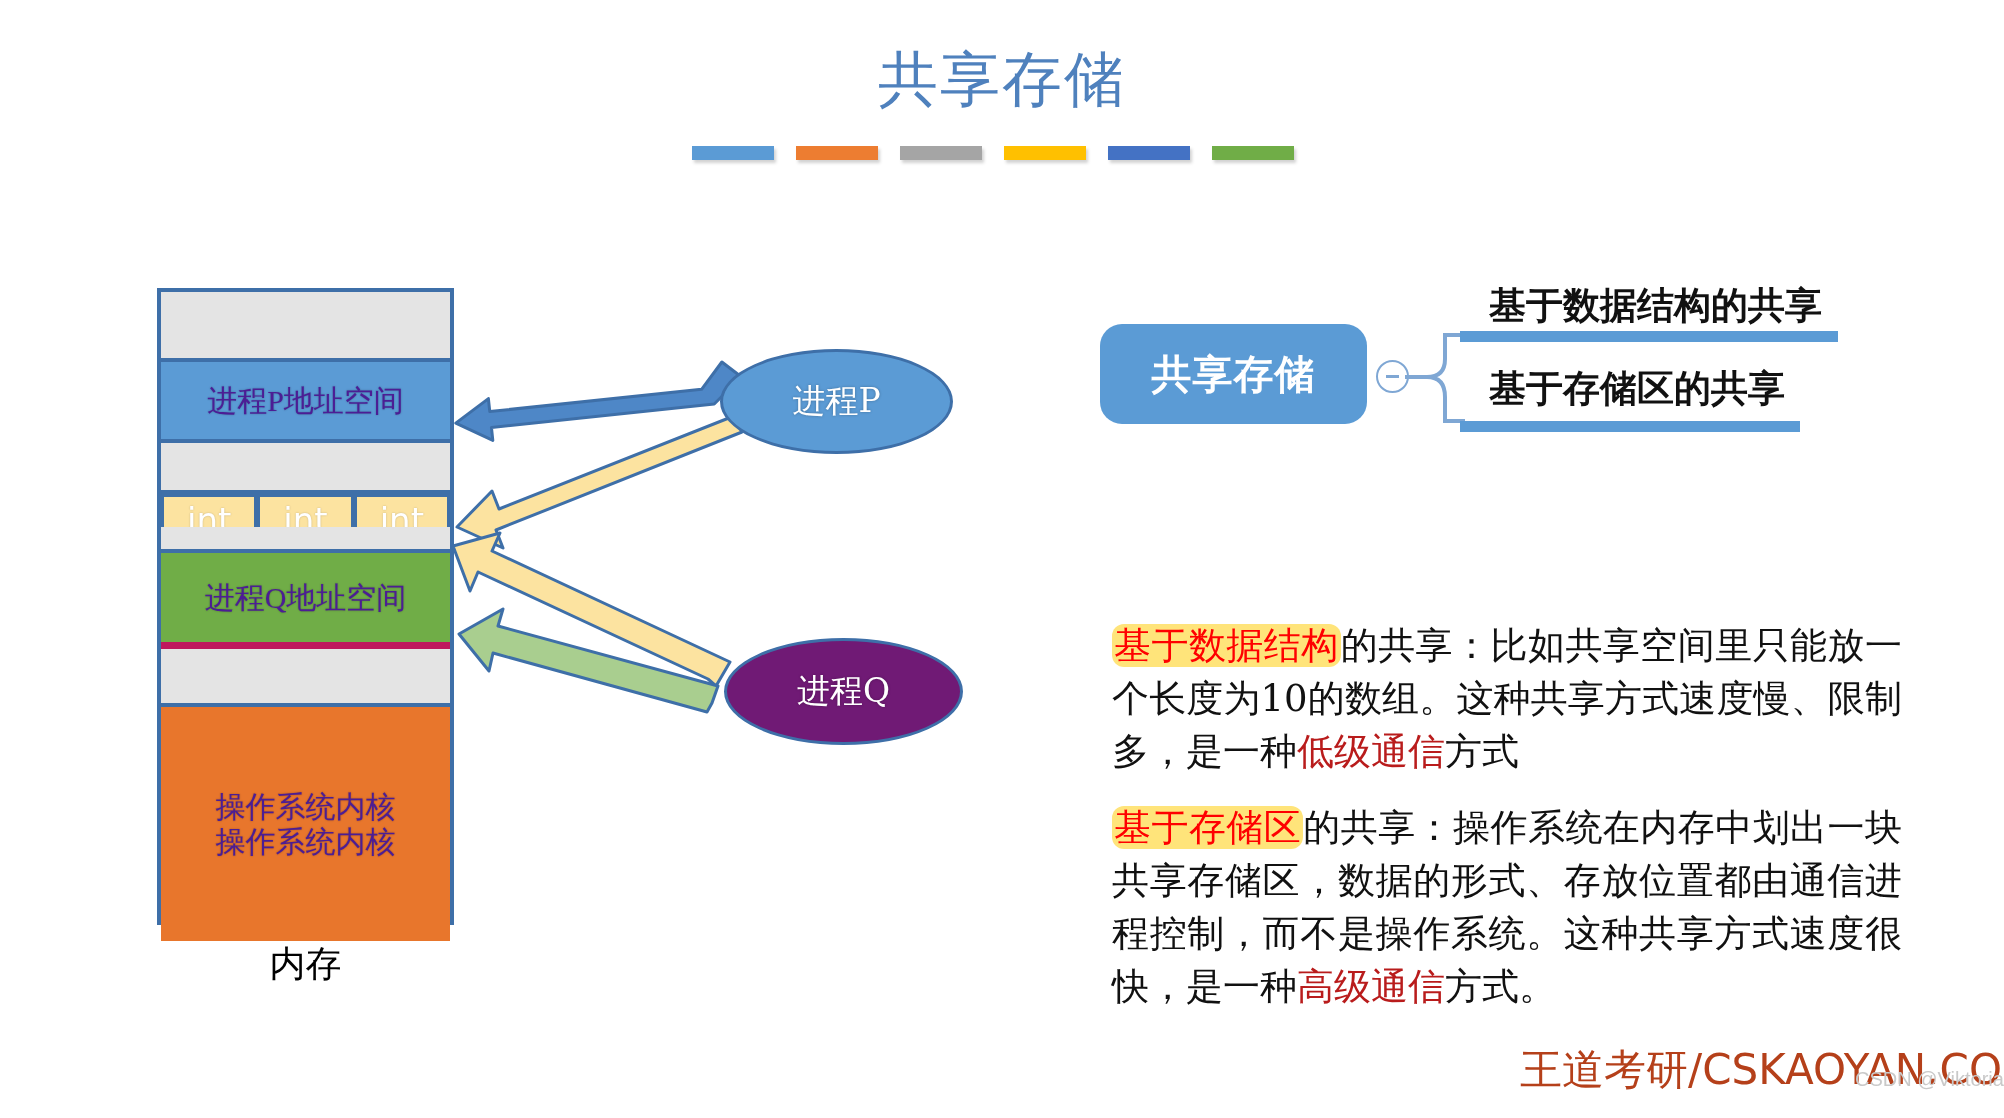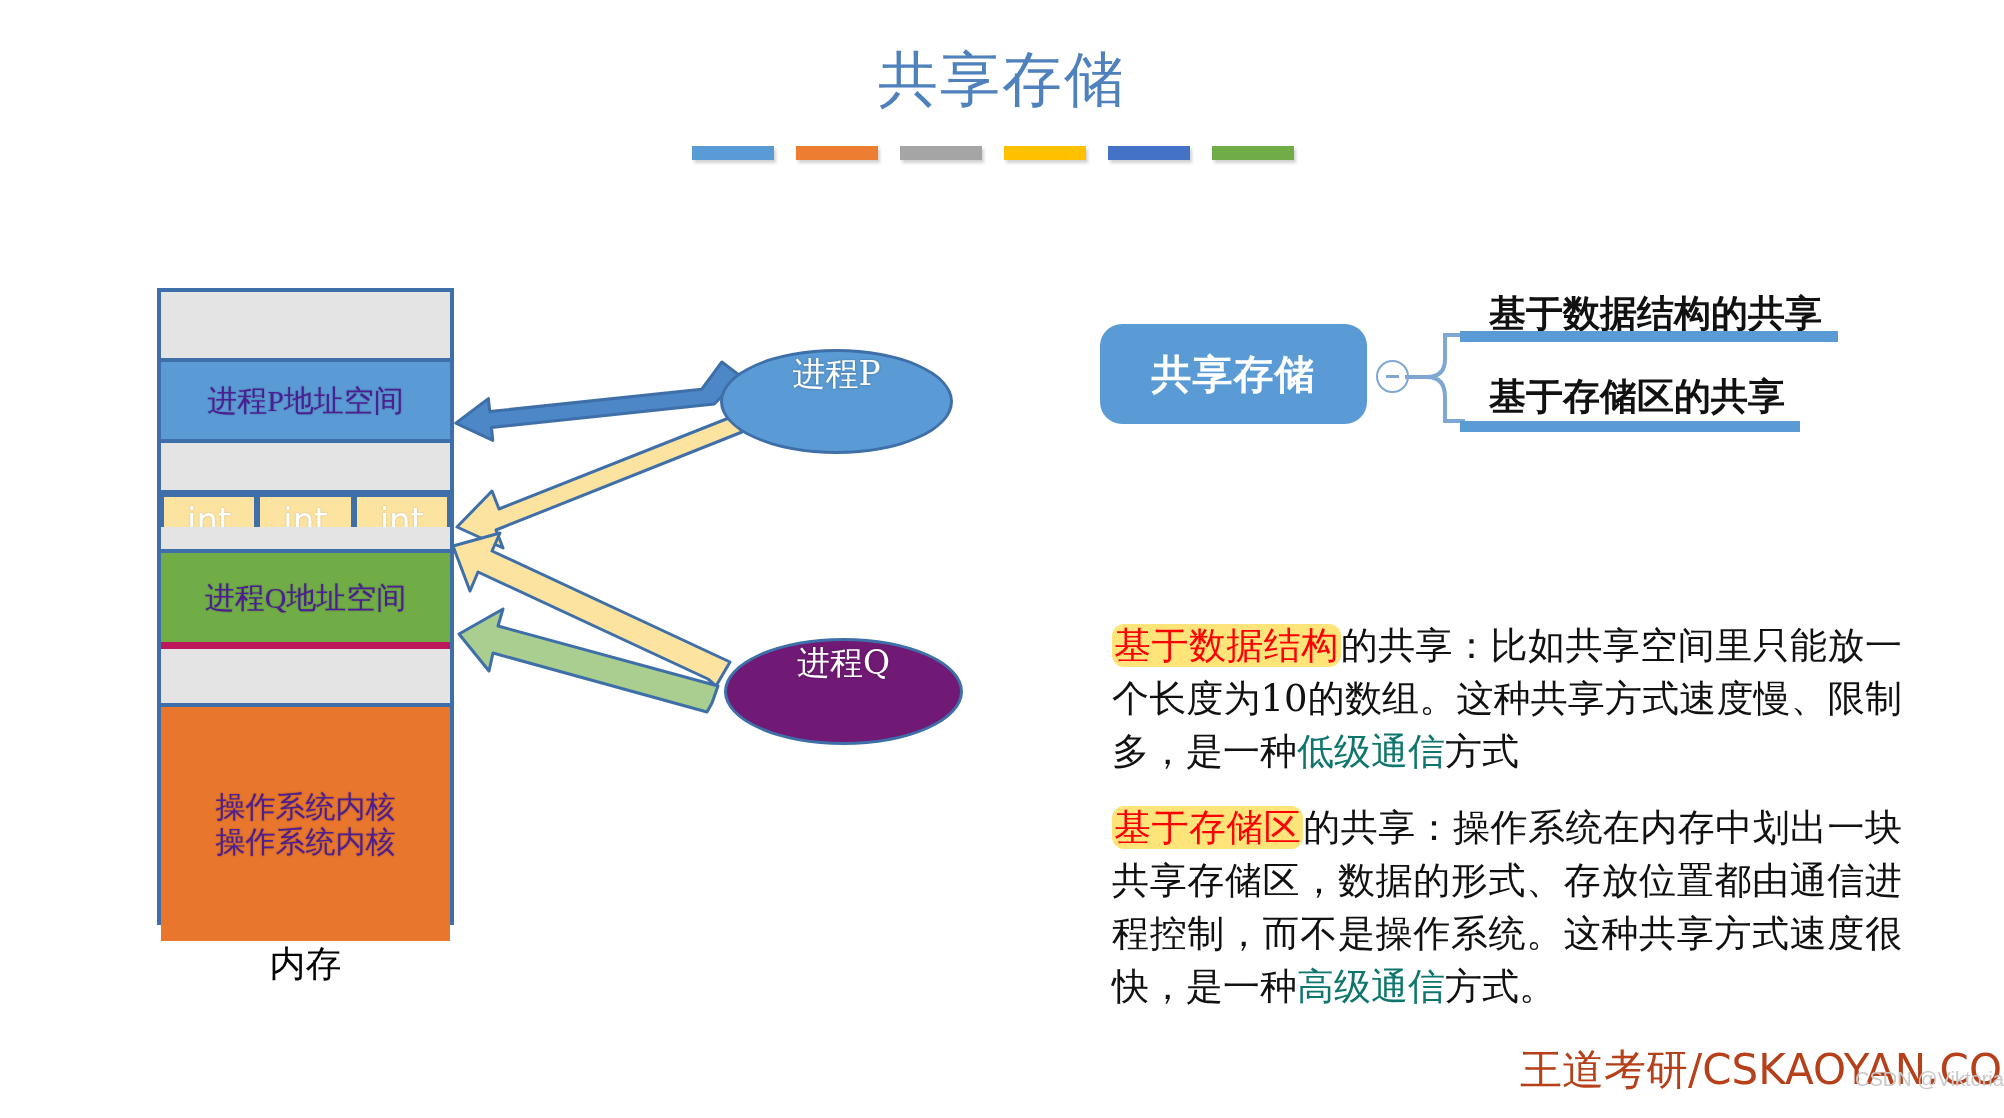--- a/index.html
+++ b/index.html
@@ -117,20 +117,21 @@
     font-size: 36px;
     color: #000000;
   }
 
   
   .proc-ellipse {
     position: absolute;
     border-radius: 50%;
     border: 3px solid #3E6FA8;
     display: flex;
+    align-items: center;
     justify-content: center;
     color: #ffffff;
     font-family: "DejaVu Serif", "Liberation Serif", serif;
     font-size: 33px;
     text-shadow: 0 0 3px rgba(0,0,0,0.28);
     box-sizing: border-box;
   }
   #proc-p { left: 720px; top: 349px; width: 233px; height: 105px; background: #5B9BD5; }
   #proc-q { left: 724px; top: 638px; width: 239px; height: 107px; background: #701a75; }
 
@@ -186,21 +187,20 @@
     width: 60px;
     height: 125px;
   }
   .mm-label {
     position: absolute;
     font-family: "DejaVu Sans", "Liberation Sans", sans-serif;
     font-weight: bold;
     font-size: 37px;
     color: #111111;
     white-space: nowrap;
-    margin-top: 8px;
   }
   #mm-label-0 { left: 1489px; top: 281px; }
   #mm-label-1 { left: 1489px; top: 364px; }
   .mm-underline {
     position: absolute;
     height: 11px;
     background: #5B9BD5;
   }
   #mm-underline-0 { left: 1460px; top: 331px; width: 378px; }
   #mm-underline-1 { left: 1460px; top: 421px; width: 340px; }
@@ -217,21 +217,21 @@
     text-align: justify;
   }
   #para-0 { top: 620px; }
   #para-1 { top: 802px; }
   .hl {
     background: #FFE47A;
     color: #FF0000;
     border-radius: 12px;
     padding: 0 2px;
   }
-  .red { color: #0f766e; }
+  .red { color: #b91c1c; }
 
   
   .brand {
     position: absolute;
     left: 1520px;
     top: 1042px;
     font-family: "DejaVu Sans", "Liberation Sans", sans-serif;
     font-size: 42px;
     color: #B5401A;
     white-space: nowrap;

